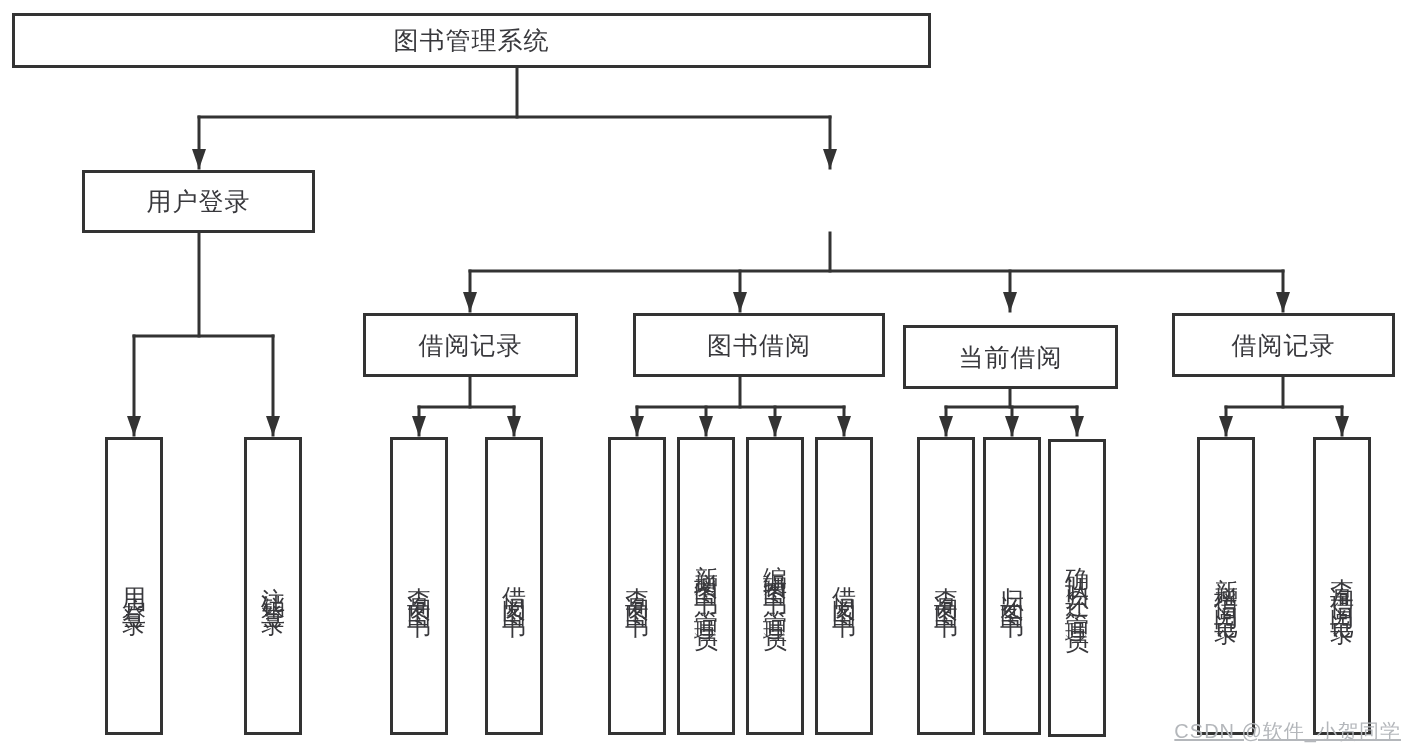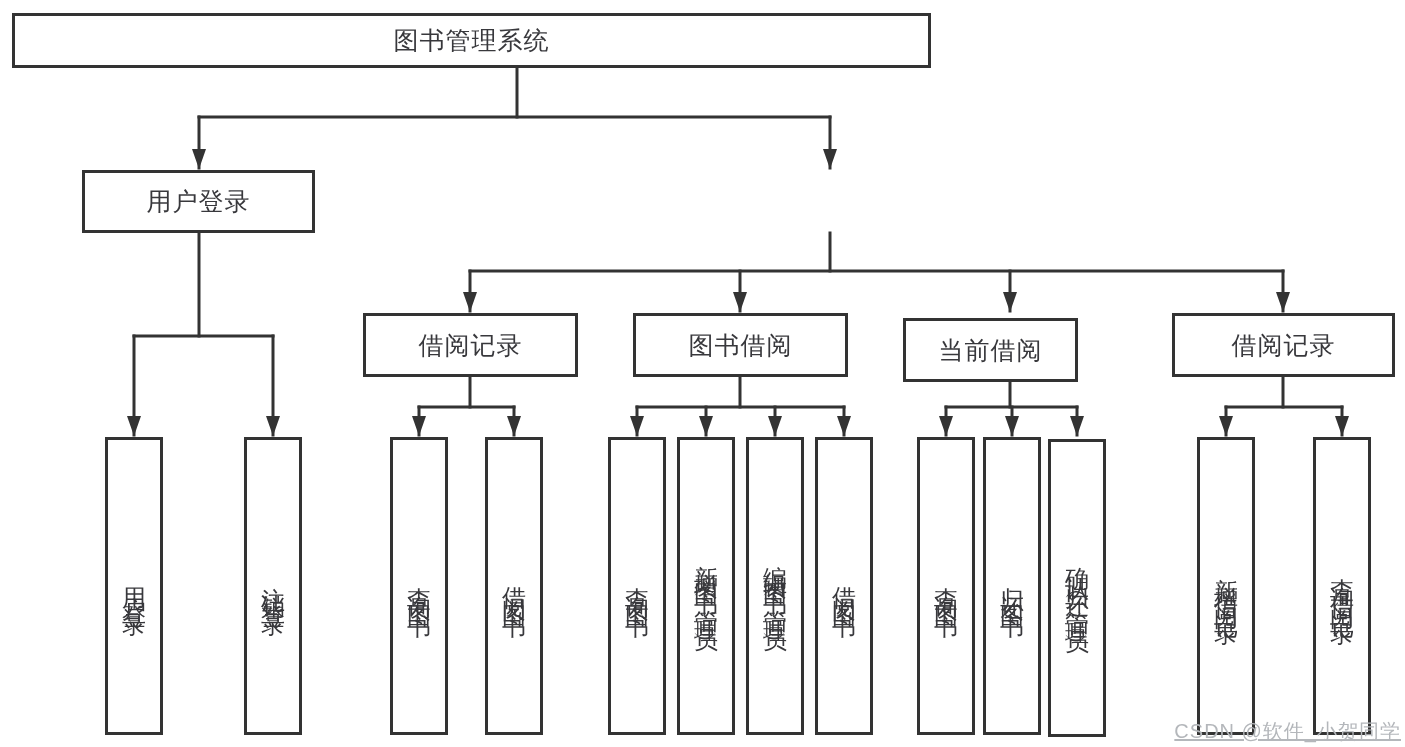--- a/index.html
+++ b/index.html
@@ -95,24 +95,24 @@
     <span class="lbl">图书管理系统</span>
   </div>
 
   <div class="box" style="left:82px;top:170px;width:233px;height:63px">
     <span class="lbl">用户登录</span>
   </div>
 
   <div class="box" style="left:363px;top:313px;width:215px;height:64px">
     <span class="lbl">借阅记录</span>
   </div>
-  <div class="box" style="left:633px;top:313px;width:215px;height:64px">
+  <div class="box" style="left:633px;top:313px;width:252px;height:64px">
     <span class="lbl">图书借阅</span>
   </div>
-  <div class="box" style="left:903px;top:318px;width:175px;height:64px">
+  <div class="box" style="left:903px;top:325px;width:215px;height:64px">
     <span class="lbl">当前借阅</span>
   </div>
   <div class="box" style="left:1172px;top:313px;width:223px;height:64px">
     <span class="lbl">借阅记录</span>
   </div>
 
   <div class="box vbox" style="left:105px;top:437px;width:58px;height:298px">
     <span class="lbl">用户登录</span>
   </div>
   <div class="box vbox" style="left:244px;top:437px;width:58px;height:298px">

